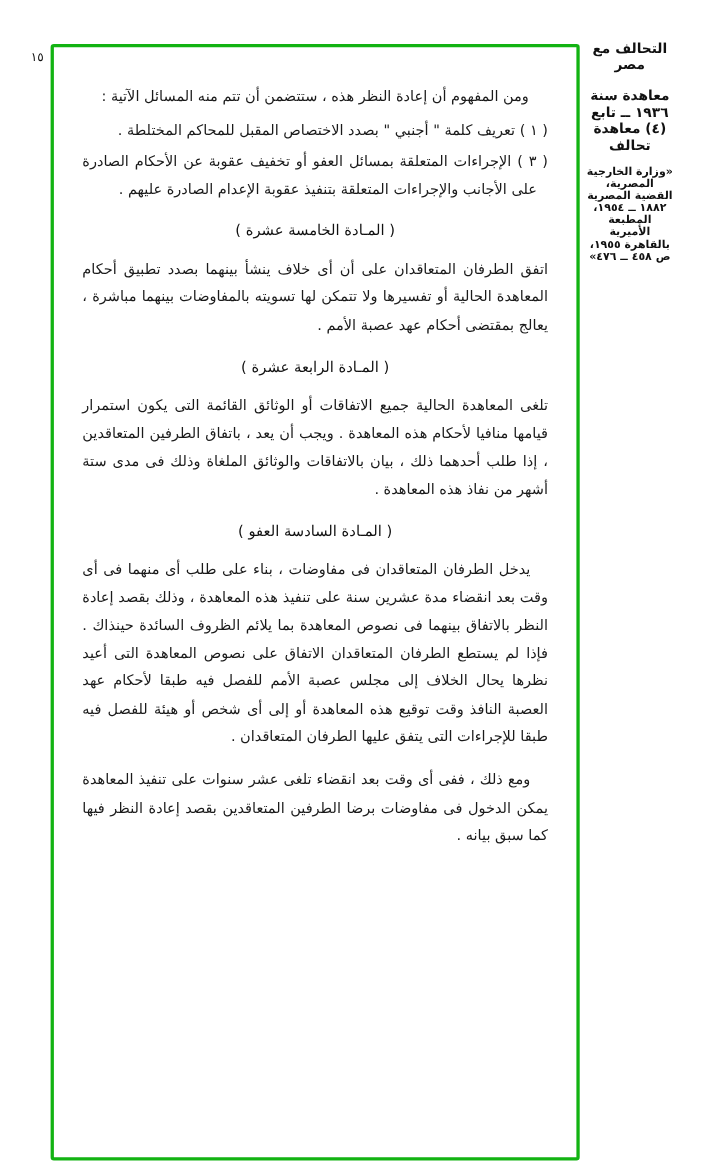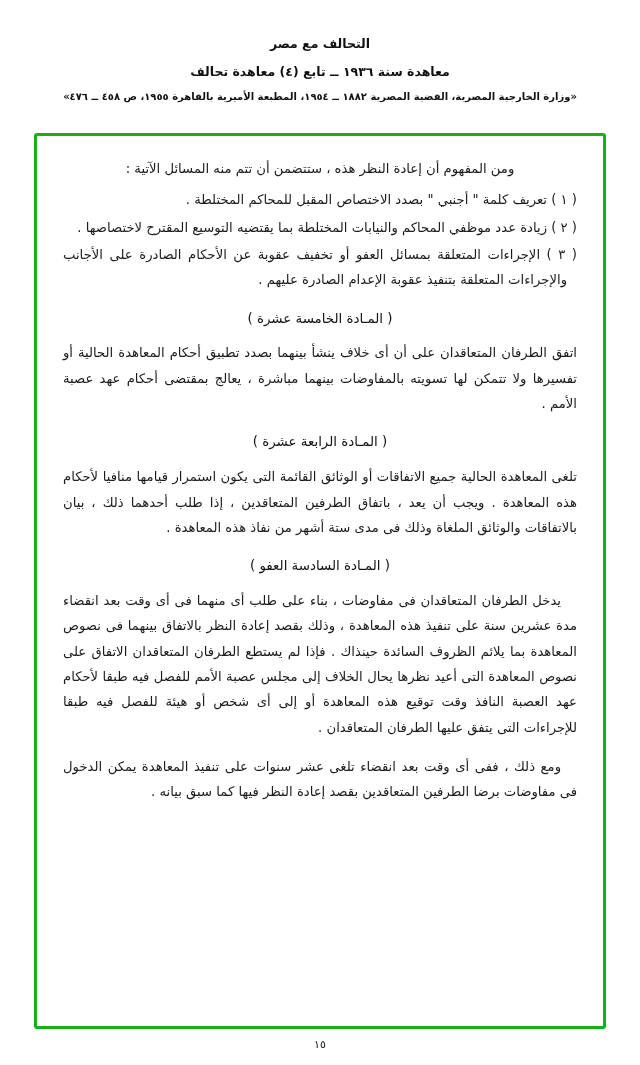--- a/index.html
+++ b/index.html
@@ -14,21 +14,21 @@
     color: #1a1a1a;
     position: relative;
     overflow: hidden;
   }
   .page {
     width: 640px;
     height: 1065px;
     box-sizing: border-box;
     padding: 36px 28px 10px 28px;
     display: flex;
-    flex-direction: column;
+    flex-direction: row;
   }
   .header {
     text-align: center;
     margin: 0 0 10px 0;
   }
   .doc-title {
     font-size: 12.5px;
     font-weight: bold;
     letter-spacing: 0;
     margin-bottom: 13px;
@@ -44,21 +44,21 @@
     font-size: 10px;
     font-weight: bold;
     color: #111;
     margin-bottom: 17px;
   }
   .frame {
     border: 3px solid #12b312;
     border-radius: 3px;
     flex: 1 1 auto;
     margin: 4px 6px 0 6px;
-    padding: 20px 26px 14px 26px;
+    padding: 33px 26px 14px 26px;
     box-sizing: border-box;
     overflow: hidden;
   }
   .body-text {
     font-size: 13.2px;
     line-height: 1.92;
     text-align: justify;
     text-justify: inter-word;
     color: #1a1a1a;
   }
@@ -105,21 +105,20 @@
     <div class="doc-subtitle">معاهدة سنة ١٩٣٦ ــ تابع (٤) معاهدة تحالف</div>
     <div class="doc-source">«وزارة الخارجية المصرية، القضية المصرية ١٨٨٢ ــ ١٩٥٤، المطبعة الأميرية بالقاهرة ١٩٥٥، ص ٤٥٨ ــ ٤٧٦»</div>
   </div>
 
   <div class="frame">
     <div class="body-text">
 
       <p class="lead">ومن المفهوم أن إعادة النظر هذه ، ستتضمن أن تتم منه المسائل الآتية :</p>
 
       <p class="para item">( ١ )  تعريف كلمة " أجنبي " بصدد الاختصاص المقبل للمحاكم المختلطة .</p>
-      <p class="para item">( ٢ )  زيادة عدد موظفي المحاكم والنيابات المختلطة بما يقتضيه التوسيع المقترح لاختصاصها .</p>
       <p class="para item">( ٣ )  الإجراءات المتعلقة بمسائل العفو أو تخفيف عقوبة عن الأحكام الصادرة على الأجانب والإجراءات المتعلقة بتنفيذ عقوبة الإعدام الصادرة عليهم  .</p>
 
       <div class="block">
         <div class="heading">( المـادة الخامسة عشرة )</div>
         <p class="para">اتفق الطرفان المتعاقدان على أن أى خلاف ينشأ بينهما بصدد تطبيق أحكام المعاهدة الحالية أو تفسيرها ولا تتمكن لها تسويته بالمفاوضات بينهما مباشرة ، يعالج بمقتضى أحكام عهد عصبة الأمم .</p>
       </div>
 
       <div class="block">
         <div class="heading">( المـادة الرابعة عشرة )</div>
         <p class="para">تلغى المعاهدة الحالية جميع الاتفاقات أو الوثائق القائمة التى يكون استمرار قيامها منافيا لأحكام هذه المعاهدة . ويجب أن يعد ، باتفاق الطرفين المتعاقدين ، إذا طلب أحدهما ذلك ، بيان بالاتفاقات والوثائق الملغاة وذلك فى مدى ستة أشهر من نفاذ هذه المعاهدة .</p>

